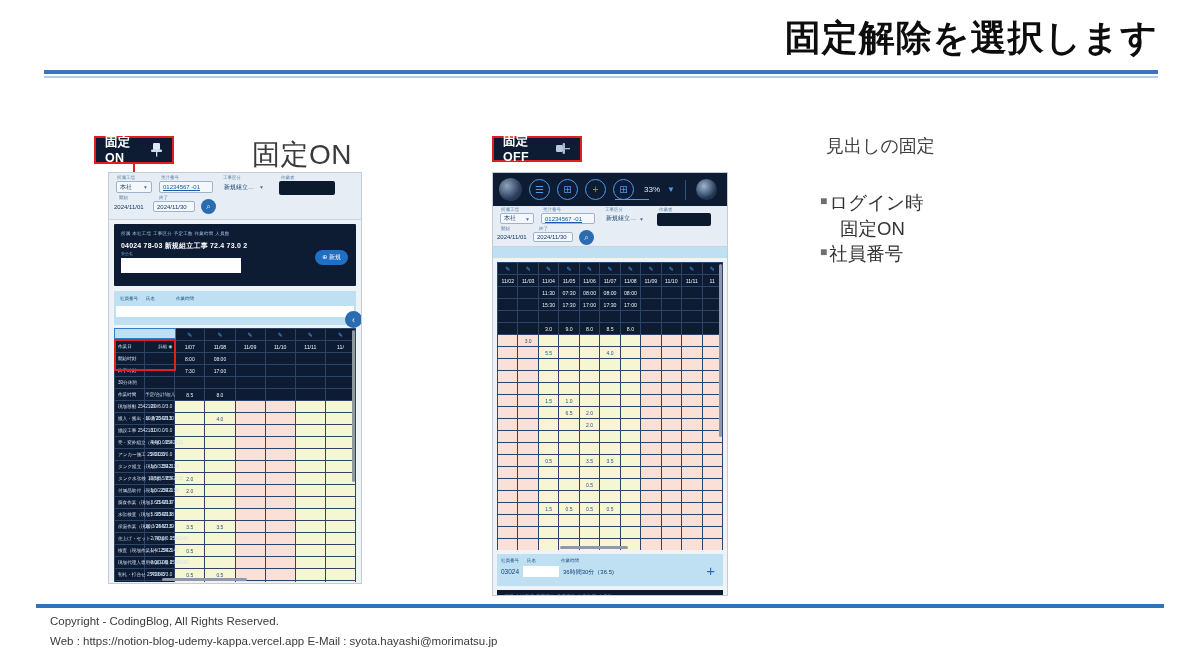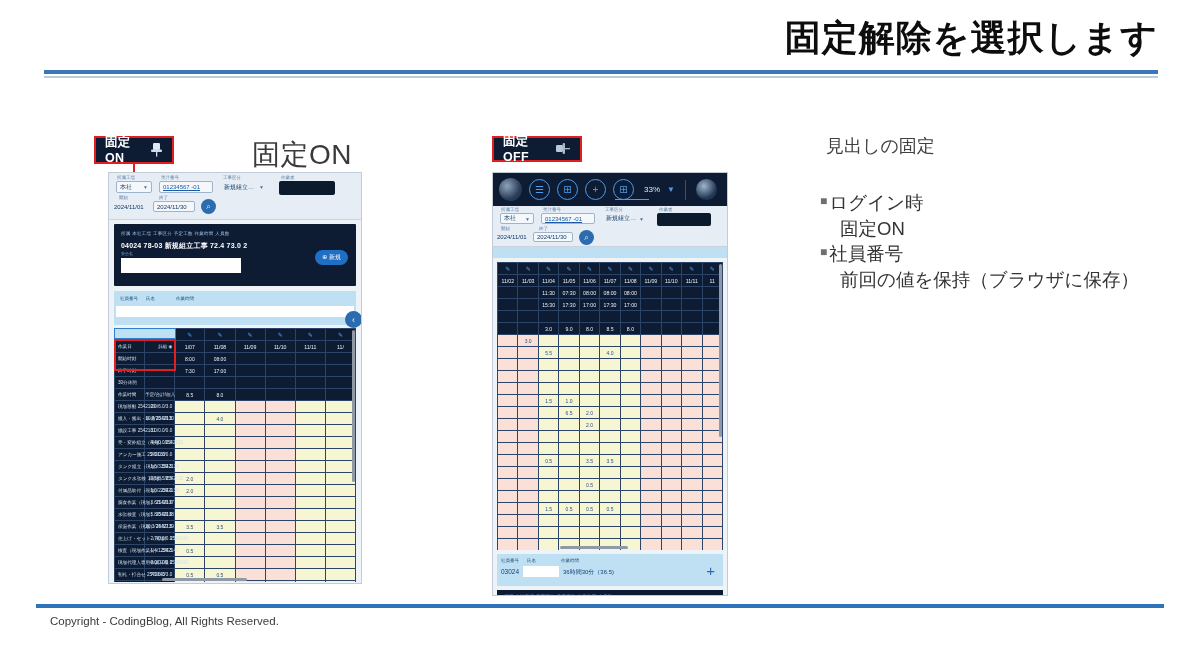--- a/index.html
+++ b/index.html
@@ -972,19 +972,19 @@
   <div class="info-list" id="info-list">
       <div class="info-bullet-line">
         <span class="sq">■</span>
         <span>ログイン時</span>
       </div>
       <div class="info-sub">固定ON</div>
       <div class="info-bullet-line">
         <span class="sq">■</span>
         <span>社員番号</span>
       </div>
-      <div class="info-sub">前回の値を保持（ブラウザに保存）</div>
     </div>
 
   <div class="foot-rule"></div>
   <div class="foot-line" style="top:615px;">Copyright -   CodingBlog, All Rights Reserved.</div>
+  <div class="foot-line" style="top:635px;">Web : https://notion-blog-udemy-kappa.vercel.app  E-Mail : syota.hayashi@morimatsu.jp</div>
 
 </div>
 
 </body></html>

